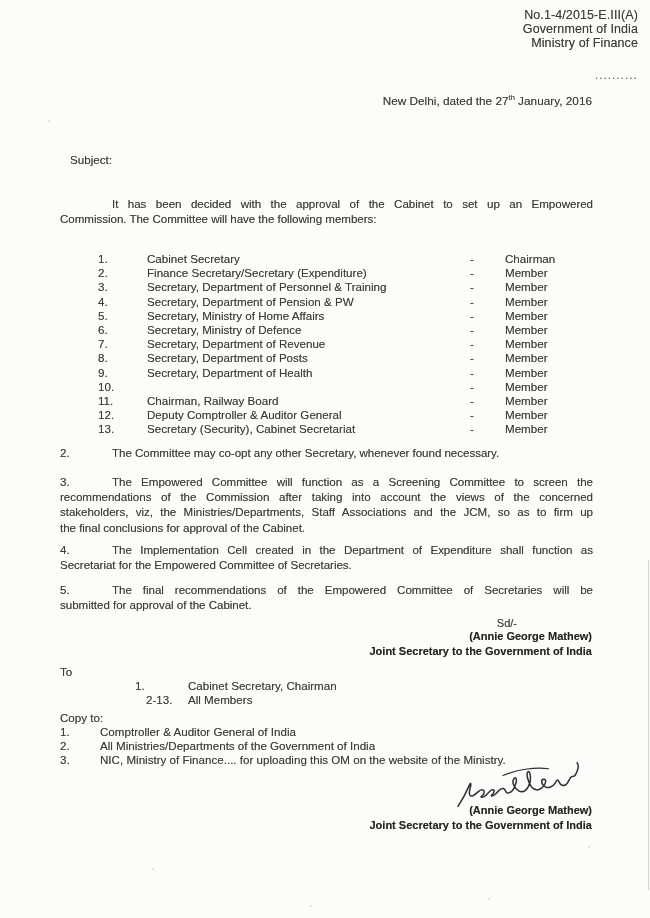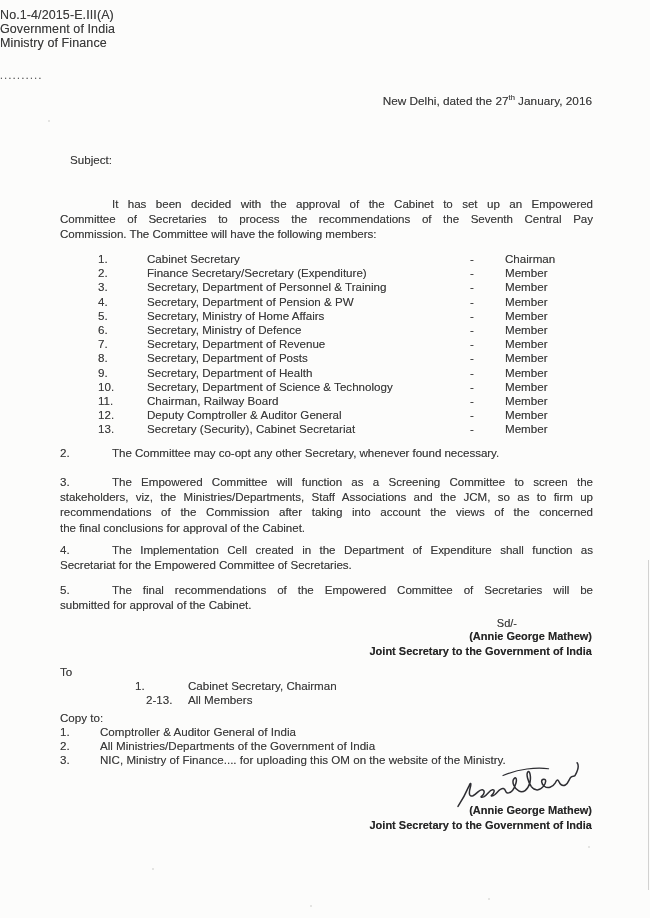--- a/index.html
+++ b/index.html
@@ -1,19 +1,19 @@
 <!DOCTYPE html>
 <html><head>
 <meta charset="utf-8">
 <style>
   html,body{margin:0;padding:0;}
   body{width:650px;height:918px;background:#f4f4f2;font-family:"Liberation Sans","DejaVu Sans",sans-serif;}
   .page{position:relative;width:650px;height:918px;background:#fcfcfb;overflow:hidden;color:#3b3b3b;}
   .abs{position:absolute;}
-  .ctr{left:0;right:12px;text-align:left;}
+  .ctr{left:0;right:12px;text-align:right;}
   .b{font-weight:bold;color:#262626;}
   .hdr{font-size:12.5px;line-height:14px;letter-spacing:.1px;}
   .dots{font-size:10px;letter-spacing:1.5px;color:#555;}
   .date{font-size:11.8px;}
   .date sup{font-size:7.5px;}
   .title{font-size:12.3px;letter-spacing:.3px;text-decoration:underline;text-underline-offset:2.5px;text-decoration-thickness:1.3px;}
   .subj-label{font-size:11.6px;}
   .subj{width:444px;font-size:11.6px;line-height:15.5px;}
   .para{left:60px;width:533px;font-size:11.6px;line-height:15.2px;letter-spacing:-.05px;}
   .ln{height:15.2px;overflow:hidden;}
@@ -44,21 +44,20 @@
   <div class="abs ctr hdr" style="top:36px">Ministry of Finance</div>
   <div class="abs ctr dots" style="top:70px">..........</div>
 
   <div class="abs date" style="top:93px;right:58px"><span>New Delhi, dated the 27</span><sup>th</sup><span> January, 2016</span></div>
 
 
   <div class="abs subj-label" style="top:153px;left:70px">Subject:</div>
 
   <div class="abs para" style="top:196px">
     <div class="ln jl ind">It has been decided with the approval of the Cabinet to set up an Empowered</div>
-    <div class="ln jl">Committee of Secretaries to process the recommendations of the Seventh Central Pay</div>
     <div class="ln">Commission.  The Committee will have the following members:</div>
   </div>
 
   <div class="abs mlist" style="top:252px">
     <div class="mrow">
         <span class="mno">1.</span>
         <span class="mname">Cabinet Secretary</span>
         <span class="mdash">-</span>
         <span class="mrole">Chairman</span>
       </div>
@@ -105,21 +104,20 @@
         <span class="mrole">Member</span>
       </div>
     <div class="mrow">
         <span class="mno">9.</span>
         <span class="mname">Secretary, Department of Health</span>
         <span class="mdash">-</span>
         <span class="mrole">Member</span>
       </div>
     <div class="mrow">
         <span class="mno">10.</span>
-        <span class="mname">Secretary, Department of Science &amp; Technology</span>
         <span class="mdash">-</span>
         <span class="mrole">Member</span>
       </div>
     <div class="mrow">
         <span class="mno">11.</span>
         <span class="mname">Chairman, Railway Board</span>
         <span class="mdash">-</span>
         <span class="mrole">Member</span>
       </div>
     <div class="mrow">
@@ -137,22 +135,22 @@
   </div>
 
   <div class="abs para" style="top:445px">
     <span class="pnum">2.</span>
     <div class="ln ind">The Committee may co-opt any other Secretary, whenever found necessary.</div>
   </div>
 
   <div class="abs para" style="top:474px">
     <span class="pnum">3.</span>
     <div class="ln jl ind">The Empowered Committee will function as a Screening Committee to screen the</div>
+    <div class="ln jl">recommendations of the Commission after taking into account the views of the concerned</div>
     <div class="ln jl">stakeholders, viz, the Ministries/Departments, Staff Associations and the JCM, so as to firm up</div>
-    <div class="ln jl">recommendations of the Commission after taking into account the views of the concerned</div>
     <div class="ln">the final conclusions for approval of the Cabinet.</div>
   </div>
 
   <div class="abs para" style="top:542px">
     <span class="pnum">4.</span>
     <div class="ln jl ind">The Implementation Cell created in the Department of Expenditure shall function as</div>
     <div class="ln">Secretariat for the Empowered Committee of Secretaries.</div>
   </div>
 
   <div class="abs para" style="top:582px">

